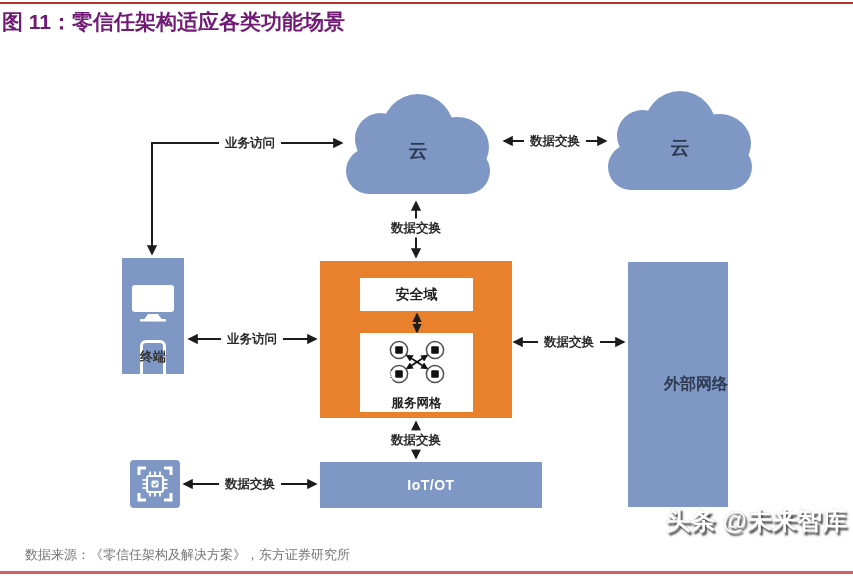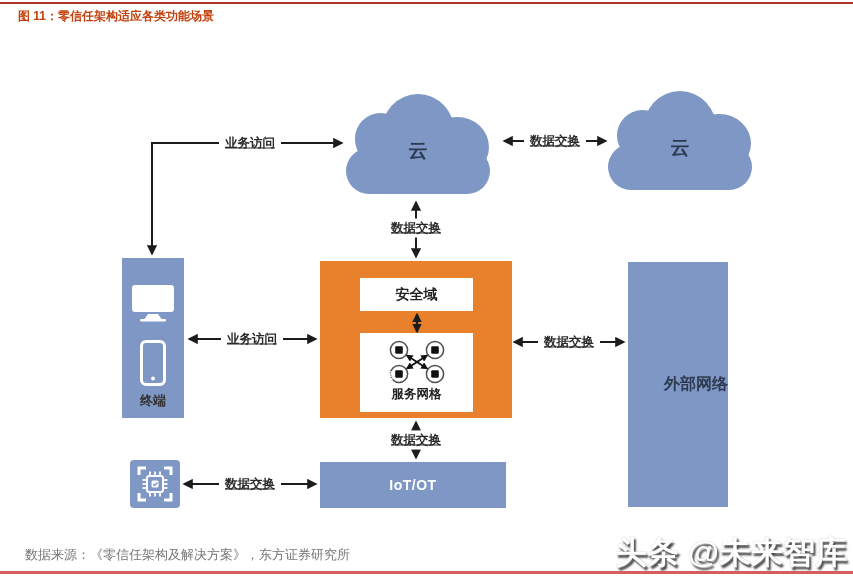--- a/index.html
+++ b/index.html
@@ -1,68 +1,68 @@
 <!DOCTYPE html>
 <html><head>
 <meta charset="utf-8">
 <style>
   html,body{margin:0;padding:0;background:#fff;}
   #page{position:relative;width:853px;height:580px;background:#fff;overflow:hidden;
         font-family:"Liberation Sans","DejaVu Sans",sans-serif;}
   .hline{position:absolute;left:0;width:853px;}
   #top-line{top:2px;height:2px;background:#b1312d;}
   #bottom-line{top:571px;height:3px;background:#d95c5c;}
-  #title{position:absolute;left:18px;top:8px;font-size:12px;font-weight:bold;color:#c2410c;white-space:nowrap;}
+  #title{position:absolute;left:2px;top:8px;font-size:21px;font-weight:bold;color:#701a75;white-space:nowrap;}
 
   .blue-box{position:absolute;background:#7e97c5;}
 
   .cloud{position:absolute;}
   .cloud .part{position:absolute;background:#7e97c5;border-radius:50%;}
   .cloud .base{left:0;right:0;bottom:0;height:46%;border-radius:999px;}
   .cloud .c1{width:36%;height:52%;left:6%;top:19%;}
   .cloud .c2{width:52%;height:80%;left:24%;top:0;}
   .cloud .c3{width:44%;height:60%;right:1%;top:23%;}
   .cloud .cloud-label{position:absolute;left:0;right:0;top:44%;text-align:center;
         font-size:19px;font-weight:bold;color:#2c3a50;}
   #cloud-left{left:346px;top:94px;width:144px;height:100px;}
   #cloud-right{left:608px;top:91px;width:144px;height:99px;}
 
-  #terminal{left:122px;top:258px;width:62px;height:160px;}
+  #terminal{left:122px;top:258px;width:62px;height:116px;}
   #terminal .node-label{position:absolute;left:0;right:0;bottom:8px;text-align:center;
         color:#33312f;font-weight:bold;font-size:13px;}
   #monitor-svg{position:absolute;left:9px;top:26px;}
   #phone-svg{position:absolute;left:18px;top:82px;}
 
   #datacenter{position:absolute;left:320px;top:261px;width:192px;height:157px;background:#e8802c;}
   .white-box{position:absolute;background:#fff;display:flex;align-items:center;justify-content:center;}
   #security-box{left:40px;top:17px;width:113px;height:33px;font-size:14px;font-weight:bold;color:#222;}
   #dc-varrow{position:absolute;left:89px;top:50px;}
-  #mesh-box{left:40px;top:72px;width:113px;height:79px;flex-direction:column;justify-content:flex-start;}
+  #mesh-box{left:40px;top:72px;width:113px;height:79px;flex-direction:column;justify-content:space-between;}
   #mesh-box .mesh-label{font-size:12.5px;font-weight:bold;color:#222;margin-top:1px;}
   #mesh-svg{margin-top:6px;}
   #dc-label{position:absolute;left:5px;top:108px;width:32px;text-align:center;color:#fff;
         font-weight:bold;font-size:12.5px;line-height:1.3;margin-left:40px;}
 
   #external{left:628px;top:262px;width:100px;height:245px;display:flex;align-items:center;justify-content:flex-end;}
   #external .node-label{font-size:16px;font-weight:bold;color:#2d3a50;}
 
-  #iot{left:320px;top:462px;width:186px;height:46px;display:flex;align-items:center;justify-content:center;}
+  #iot{left:320px;top:462px;width:222px;height:46px;display:flex;align-items:center;justify-content:center;}
   #iot .node-label{font-size:14px;font-weight:bold;color:#fff;letter-spacing:.5px;}
 
   #chip{left:130px;top:460px;width:50px;height:48px;border-radius:4px;
         display:flex;align-items:center;justify-content:center;}
 
   #connectors{position:absolute;left:0;top:0;pointer-events:none;}
   .conn{stroke:#1c1c1c;stroke-width:2;fill:none;}
 
   .edge-label{position:absolute;transform:translate(-50%,-50%);background:#fff;padding:1px 6px;
-        font-size:12.5px;font-weight:bold;color:#2a2a2a;white-space:nowrap;text-decoration:underline;}
+        font-size:12.5px;font-weight:bold;color:#2a2a2a;white-space:nowrap;}
 
   #source{position:absolute;left:25px;top:546px;font-size:13px;color:#767676;white-space:nowrap;}
-  #watermark{position:absolute;right:6px;top:531px;font-size:32px;font-weight:bold;color:#fff;
+  #watermark{position:absolute;right:6px;top:504px;font-size:25px;font-weight:bold;color:#fff;
         white-space:nowrap;text-shadow:0 0 1px rgba(90,90,90,.45),2px 3px 2px rgba(45,45,45,.85);}
 </style>
 </head>
 <body>
 
 <div id="page">
 
   <div id="top-line" class="hline"></div>
   <div id="title">图 11：零信任架构适应各类功能场景</div>
 

